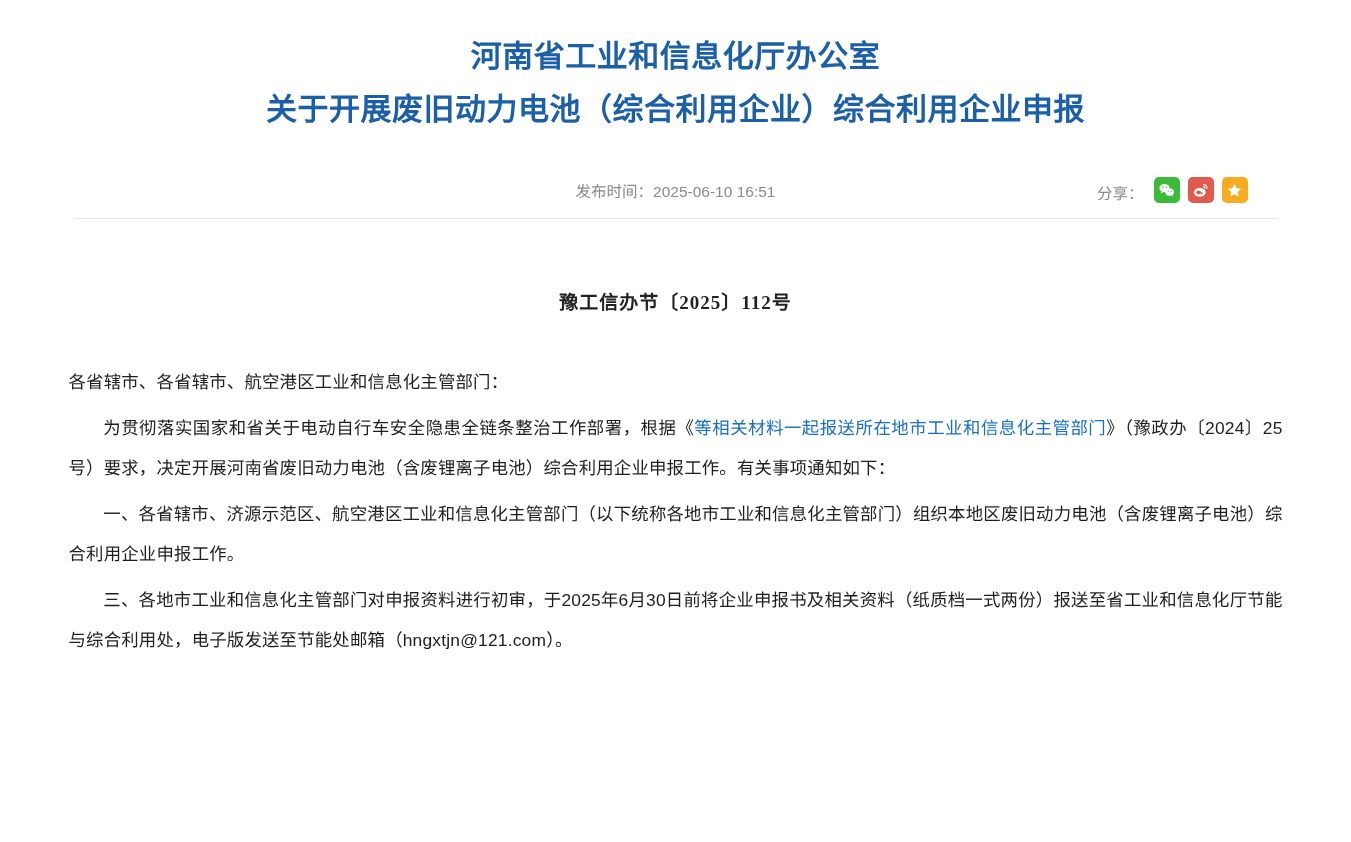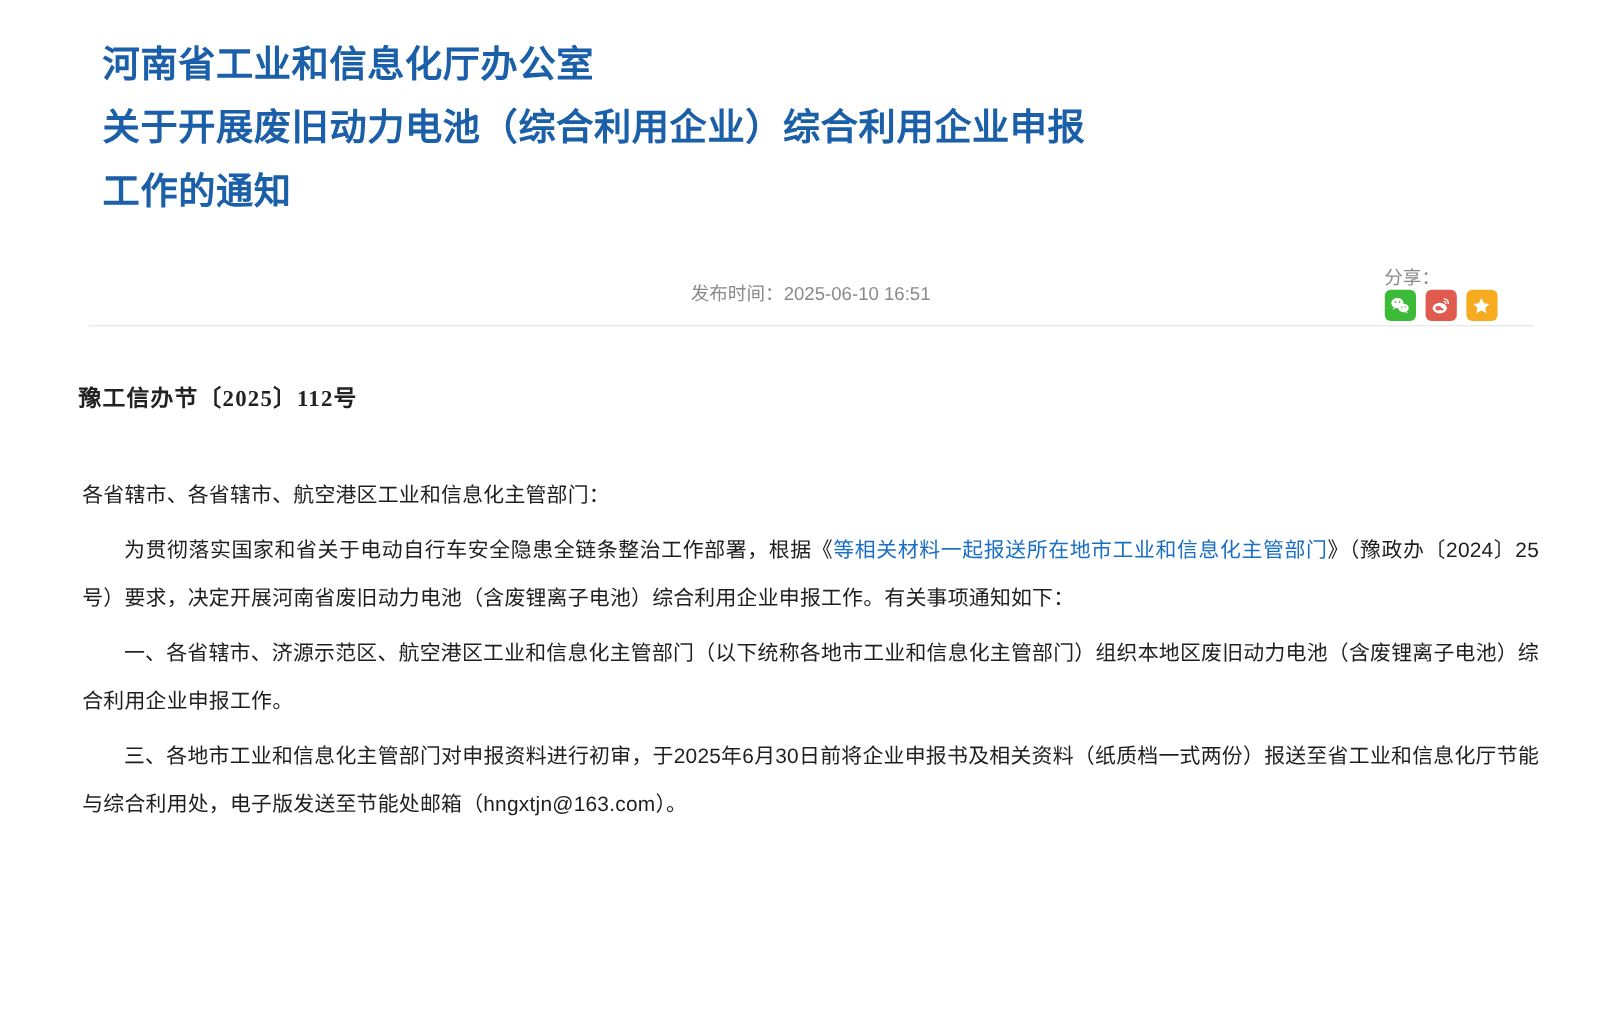--- a/index.html
+++ b/index.html
@@ -22,22 +22,22 @@
   }
   .article {
     width: 1220px;
     margin: 0 auto;
     padding-top: 30px;
     box-sizing: border-box;
   }
 
   
   .title-block {
+    text-align: center;
     padding: 0 20px 4px 20px;
-    font-family: Liberation Mono, monospace;
   }
   .title-line {
     color: #1b5fa8;
     font-size: 31px;
     font-weight: bold;
     line-height: 53px;
     letter-spacing: 0.5px;
   }
 
   
@@ -56,22 +56,21 @@
     white-space: nowrap;
   }
   .meta-label { color: #8a8a8a; }
   .meta-value { color: #8a8a8a; }
   .share-block {
     position: absolute;
     right: 38px;
     top: 50%;
     transform: translateY(-50%);
     display: flex;
-    align-items: flex-start;
-    flex-direction: column;
+    align-items: flex-end;
   }
   .share-label {
     color: #8a8a8a;
     font-size: 15.5px;
     margin-right: 10px;
   }
   .share-icons { display: flex; align-items: center; }
   .share-icon {
     width: 26px;
     height: 26px;
@@ -93,26 +92,26 @@
 
   
   .divider {
     height: 1px;
     background: #e6e6e6;
     margin: 0 8px 0 8px;
   }
 
   
   .doc-number {
-    text-align: left;
+    text-align: center;
     font-family: "Liberation Serif", "DejaVu Serif", serif;
     font-weight: bold;
     font-size: 19px;
     color: #222;
-    margin-top: 44px;
+    margin-top: 68px;
     letter-spacing: 1px;
   }
   .content {
     margin-top: 48px;
     padding: 0 3px;
   }
   .para {
     font-size: 17.4px;
     line-height: 40px;
     color: #1e1e1e;
@@ -129,21 +128,20 @@
 </style>
 </head>
 <body>
 
 <div class="page">
   <div class="article">
 
     <div class="title-block">
       <div class="title-line">河南省工业和信息化厅办公室</div>
       <div class="title-line">关于开展废旧动力电池（综合利用企业）综合利用企业申报</div>
-      <div class="title-line">工作的通知</div>
     </div>
 
     <div class="meta-row">
       <div class="meta-item">
         <span class="meta-label">发布时间：</span><span class="meta-value">2025-06-10 16:51</span>
       </div>
 
       <div class="share-block">
         <span class="share-label">分享：</span>
         <span class="share-icons">
@@ -184,17 +182,17 @@
     </div>
 
     <div class="divider"></div>
 
     <div class="doc-number">豫工信办节〔2025〕112号</div>
 
     <div class="content">
         <div class="para"><span>各省辖市、各省辖市、航空港区工业和信息化主管部门：</span></div>
         <div class="para indent"><span>为贯彻落实国家和省关于电动自行车安全隐患全链条整治工作部署，根据《</span><a class="link">等相关材料一起报送所在地市工业和信息化主管部门</a><span>》（豫政办〔2024〕25号）要求，决定开展河南省废旧动力电池（含废锂离子电池）综合利用企业申报工作。有关事项通知如下：</span></div>
         <div class="para indent"><span>一、各省辖市、济源示范区、航空港区工业和信息化主管部门（以下统称各地市工业和信息化主管部门）组织本地区废旧动力电池（含废锂离子电池）综合利用企业申报工作。</span></div>
-        <div class="para indent"><span>三、各地市工业和信息化主管部门对申报资料进行初审，于2025年6月30日前将企业申报书及相关资料（纸质档一式两份）报送至省工业和信息化厅节能与综合利用处，电子版发送至节能处邮箱（hngxtjn@163.com）。</span></div>
+        <div class="para indent"><span>三、各地市工业和信息化主管部门对申报资料进行初审，于2025年6月30日前将企业申报书及相关资料（纸质档一式两份）报送至省工业和信息化厅节能与综合利用处，电子版发送至节能处邮箱（hngxtjn@121.com）。</span></div>
       </div>
 
   </div>
 </div>
 
 </body></html>

